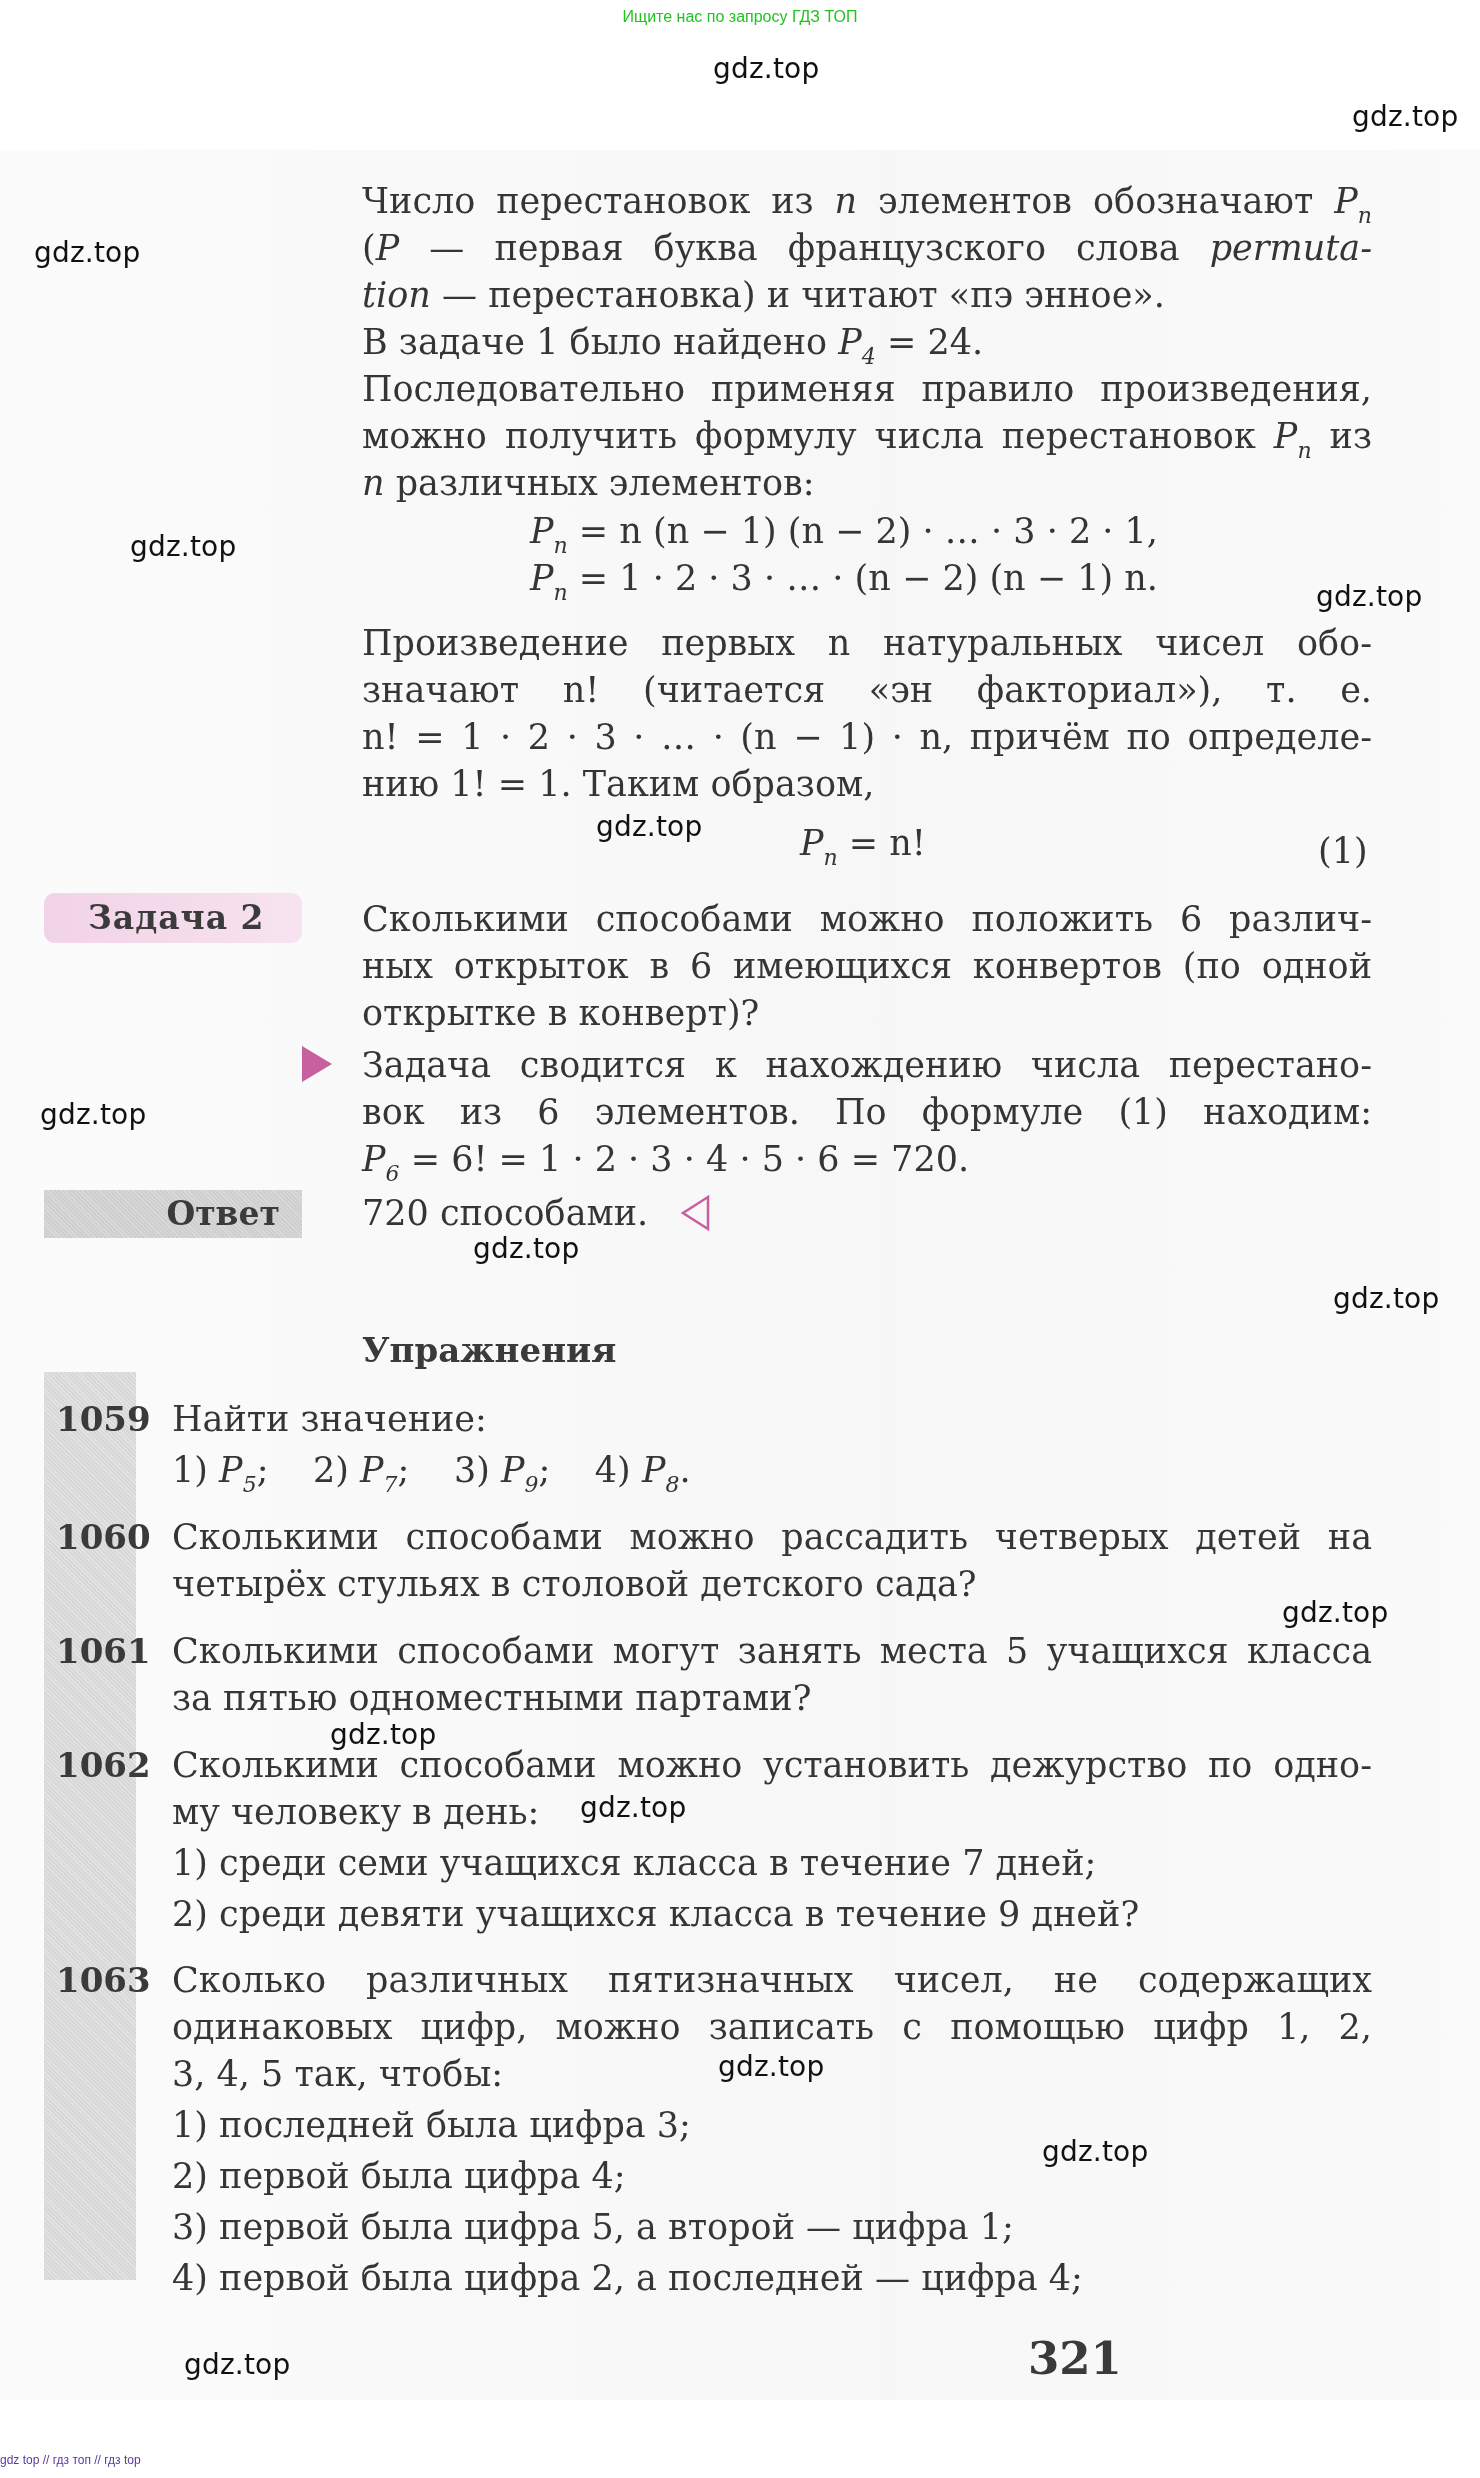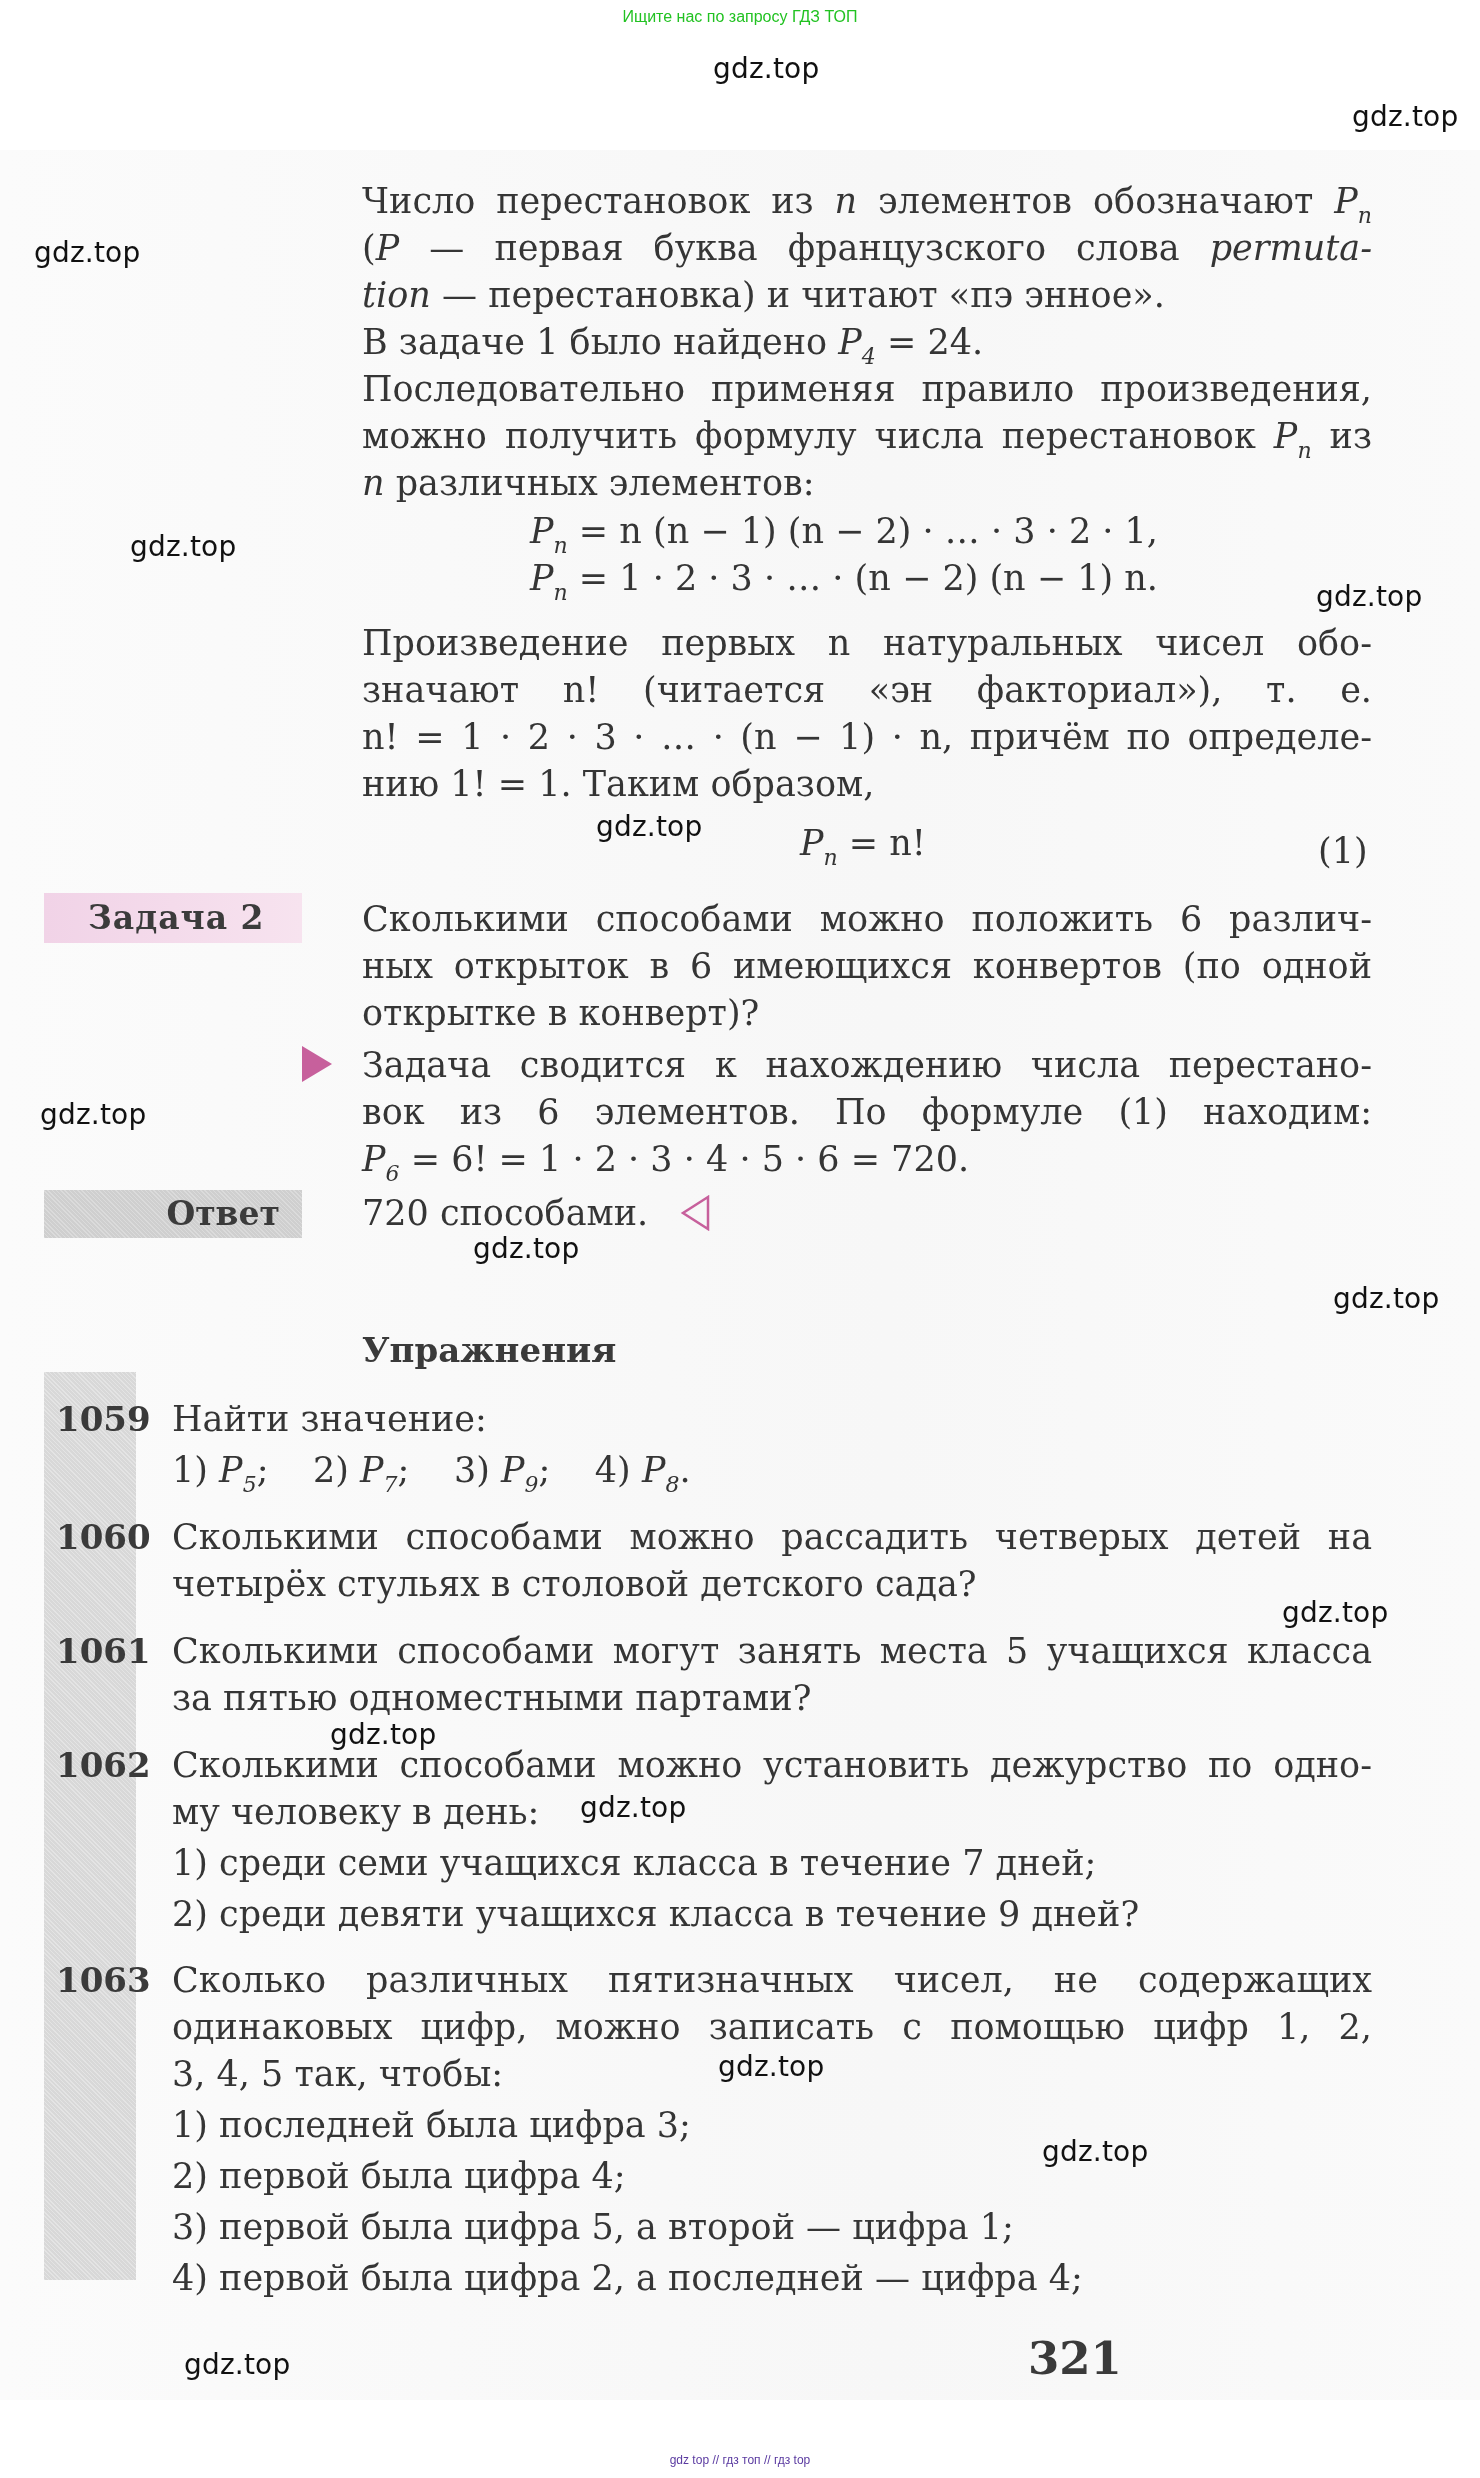--- a/index.html
+++ b/index.html
@@ -11,40 +11,40 @@
   }
   .page {
     position: absolute; left: 0; top: 150px; width: 1480px; height: 2250px;
     background: linear-gradient(to right, #fbfbfb 0%, #f7f7f7 60%, #fafafa 100%);
   }
   .banner-top {
     position: absolute; top: 8px; left: 0; width: 1480px; text-align: center;
     font-family: "Liberation Sans", sans-serif; font-size: 16px; color: #22c222;
   }
   .banner-bottom {
-    position: absolute; top: 2453px; left: 0; width: 1480px; text-align: center;
+    position: absolute; top: 2453px; left: 0; width: 1480px; text-align: left;
     font-family: "Liberation Sans", sans-serif; font-size: 12px; color: #5a3aa0;
   }
   .wm {
     position: absolute; font-family: "DejaVu Sans", sans-serif; font-size: 28px;
     color: #111; letter-spacing: 0.2px; z-index: 5;
   }
   .line {
     position: absolute; left: 362px; width: 1010px; font-size: 35px; line-height: 46px;
     white-space: nowrap; color: #353535;
   }
   .just { text-align: justify; text-align-last: justify; }
   i, .it { font-style: italic; }
   sub { font-size: 22px; vertical-align: -10px; line-height: 0; font-style: italic; }
   .formula { position: absolute; font-size: 35px; line-height: 46px; white-space: nowrap; color: #353535; }
   .label-task {
     position: absolute; left: 44px; top: 893px; width: 258px; height: 50px;
     background: linear-gradient(to right, #f1d3e7, #f7e3ef);
     font-weight: bold; font-size: 33px; line-height: 50px; color: #3b3b3b;
-    padding-left: 44px; box-sizing: border-box; letter-spacing: 1px;
+    padding-left: 44px; box-sizing: border-box; letter-spacing: 1px; border-radius: 11px;
   }
   .label-answer {
     position: absolute; left: 44px; top: 1190px; width: 258px; height: 48px;
     background: #cfcfcf;
     background-image: repeating-linear-gradient(45deg, rgba(255,255,255,0.25) 0 1px, transparent 1px 3px);
     font-weight: bold; font-size: 33px; line-height: 48px; color: #3b3b3b;
     text-align: right; padding-right: 22px; box-sizing: border-box;
   }
   .arrow-right {
     position: absolute; left: 302px; top: 1046px; width: 0; height: 0;

